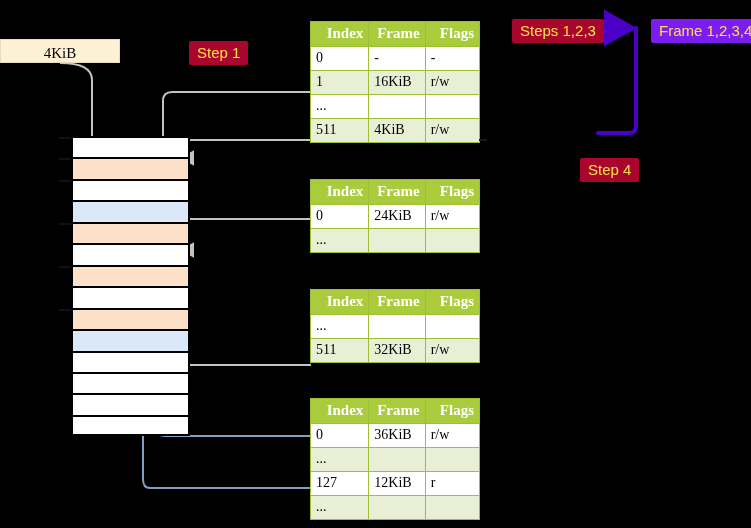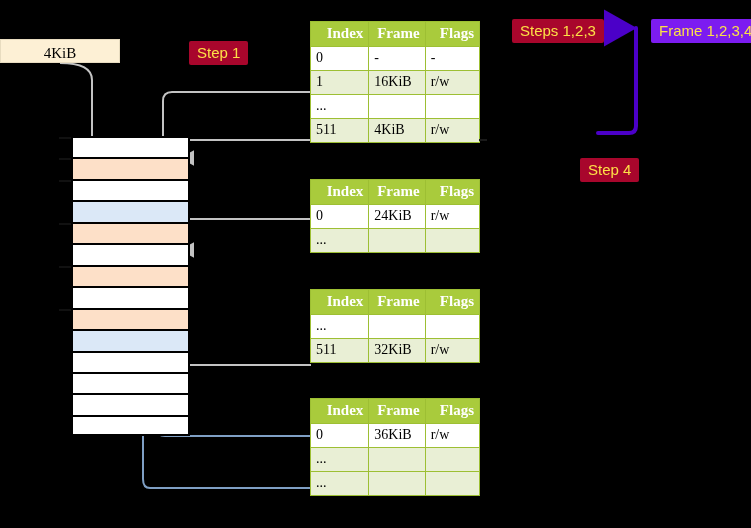--- a/index.html
+++ b/index.html
@@ -266,20 +266,25 @@
           <tr>
             <td class="col-index">0</td>
             <td class="col-frame">36KiB</td>
             <td class="col-flags">r/w</td>
           </tr>
           <tr class="alt">
             <td class="col-index">...</td>
             <td class="col-frame"></td>
             <td class="col-flags"></td>
           </tr>
+          <tr>
+            <td class="col-index">127</td>
+            <td class="col-frame">12KiB</td>
+            <td class="col-flags">r</td>
+          </tr>
           <tr class="alt">
             <td class="col-index">...</td>
             <td class="col-frame"></td>
             <td class="col-flags"></td>
           </tr>
         </tbody>
       </table>
     </div>
 
   <div class="stub" style="left:479px;top:139px;"></div>

